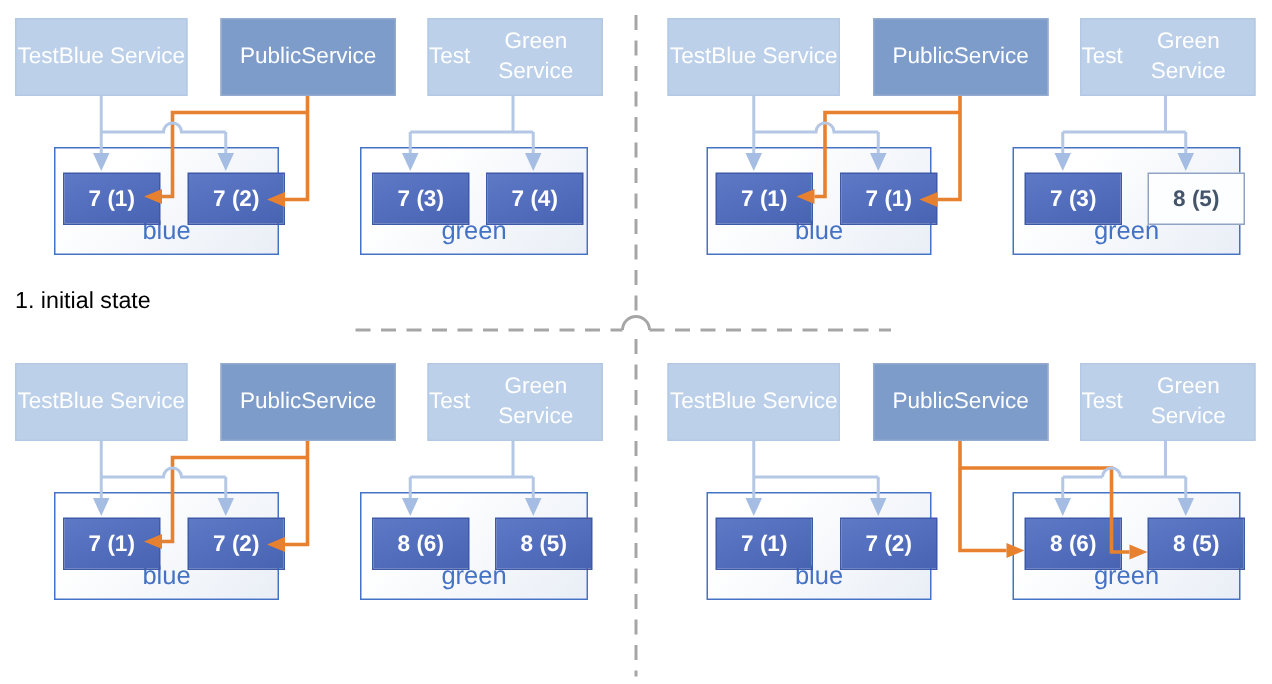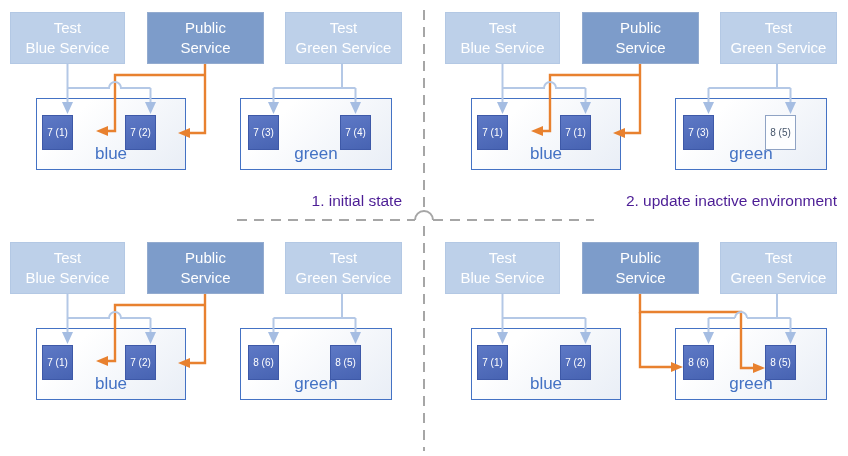--- a/index.html
+++ b/index.html
@@ -8,54 +8,54 @@
     font-family:"Liberation Sans", sans-serif;
   }
   svg{display:block}
   .divider{position:absolute;left:0;top:0;z-index:0;pointer-events:none}
   .d{stroke:#A6A6A6;stroke-width:2;stroke-dasharray:10 7;fill:none}
   .dj{stroke:#A6A6A6;stroke-width:2;fill:none}
 
   .quadrant{position:absolute;width:424px;height:228px;}
   .svc{
     position:absolute;top:12px;height:50px;z-index:4;
-    display:flex;flex-direction:column;justify-content:center;align-items:center;
+    display:flex;flex-direction:row;justify-content:center;align-items:center;
     color:#FFFFFF;font-size:15px;line-height:1.32;text-align:center;
   }
   .svc-light{background:#BDD0E9;border:1px solid #B3C8E4;}
   .svc-public{background:#7D9CCA;border:1px solid #93ABCF;}
 
   .env{
     position:absolute;top:98px;height:72px;z-index:1;
     border:1.5px solid #4472C4;
     background:linear-gradient(135deg,#ffffff 25%,#E9EEF6 100%);
     box-sizing:border-box;
   }
   .env-label{
     position:absolute;bottom:5px;left:0;width:100%;text-align:center;
     color:#4472C4;font-size:17px;
   }
   .inst{
-    position:absolute;top:115px;width:31px;height:35px;z-index:2;
+    position:absolute;top:115px;width:65px;height:35px;z-index:2;
     background:linear-gradient(160deg,#5E79C6 0%,#4763B2 100%);
     border:1px solid #3E59A8;box-sizing:border-box;
     display:flex;align-items:center;justify-content:center;
-    color:#FFFFFF;font-size:10px;white-space:nowrap;
+    color:#FFFFFF;font-size:15px;white-space:nowrap;font-weight:bold;
   }
   .inst[data-active="false"]{
     background:#FDFEFF;border:1.5px solid #8FA3C4;color:#44546A;
   }
   .wires{position:absolute;left:0;top:0;z-index:3;pointer-events:none}
   .o{stroke:#E8812F;stroke-width:2.4;fill:none}
   .oa{fill:#E8812F}
   .b{stroke:#B4C8E6;stroke-width:2;fill:none}
   .ba{fill:#A5BDE2}
   .qtitle{
     position:absolute;top:192px;left:10px;width:392px;z-index:1;
-    text-align:right;color:#4c1d95;font-size:15.5px;
+    text-align:left;color:#000000;font-size:15.5px;
   }
 </style>
 </head>
 <body>
 
 <div id="canvas">
 
   <svg class="divider" width="848" height="456">
     <path class="d" d="M424,10 V211"></path>
     <path class="d" d="M424,226 V451"></path>
@@ -79,21 +79,21 @@
     </div>
     <div class="env" style="left:36px;width:150px">
       <div class="env-label">blue</div>
     </div>
     <div class="env" style="left:240px;width:152px">
       <div class="env-label">green</div>
     </div>
     <div class="inst" style="left:42px" data-active="true">7 (1)</div>
     <div class="inst" style="left:125px" data-active="true">7 (2)</div>
     <div class="inst" style="left:248px" data-active="true">7 (3)</div>
-    <div class="inst" style="left:340px" data-active="true">7 (4)</div>
+    <div class="inst" style="left:324px" data-active="true">7 (4)</div>
     <svg class="wires" width="424" height="228" viewBox="0 0 424 228">
       <path class="o" d="M205,62 V133 H190"></path>
       <polygon class="oa" points="178,133 190,128 190,138"></polygon>
       <path class="o" d="M205,75 H115 V131 H108"></path>
       <polygon class="oa" points="96,131 108,126 108,136"></polygon>
       <path class="b" d="M67.5,62 V103"></path>
       <polygon class="ba" points="62,102 73,102 67.5,114"></polygon>
       <path class="b" d="M67.5,88 H109 A6,6 0 0 1 121,88 H150.5"></path>
       <path class="b" d="M150.5,88 V103"></path>
       <polygon class="ba" points="145,102 156,102 150.5,114"></polygon>
@@ -134,21 +134,20 @@
       <polygon class="oa" points="96,131 108,126 108,136"></polygon>
       <path class="b" d="M67.5,62 V103"></path>
       <polygon class="ba" points="62,102 73,102 67.5,114"></polygon>
       <path class="b" d="M67.5,88 H109 A6,6 0 0 1 121,88 H150.5"></path>
       <path class="b" d="M150.5,88 V103"></path>
       <polygon class="ba" points="145,102 156,102 150.5,114"></polygon>
       <path class="b" d="M342,62 V88 M273.5,88 H355.5 M273.5,88 V103 M355.5,88 V103"></path>
       <polygon class="ba" points="268,102 279,102 273.5,114"></polygon>
       <polygon class="ba" points="350,102 361,102 355.5,114"></polygon>
     </svg>
-    <div class="qtitle">2. update inactive environment</div>
   </div>
 
   <div class="quadrant" style="left:0;top:230px">
     <div class="svc svc-light" style="left:10px;width:113px">
       <span>Test</span>
       <span>Blue Service</span>
     </div>
     <div class="svc svc-public" style="left:147px;width:115px">
       <span>Public</span>
       <span>Service</span>

